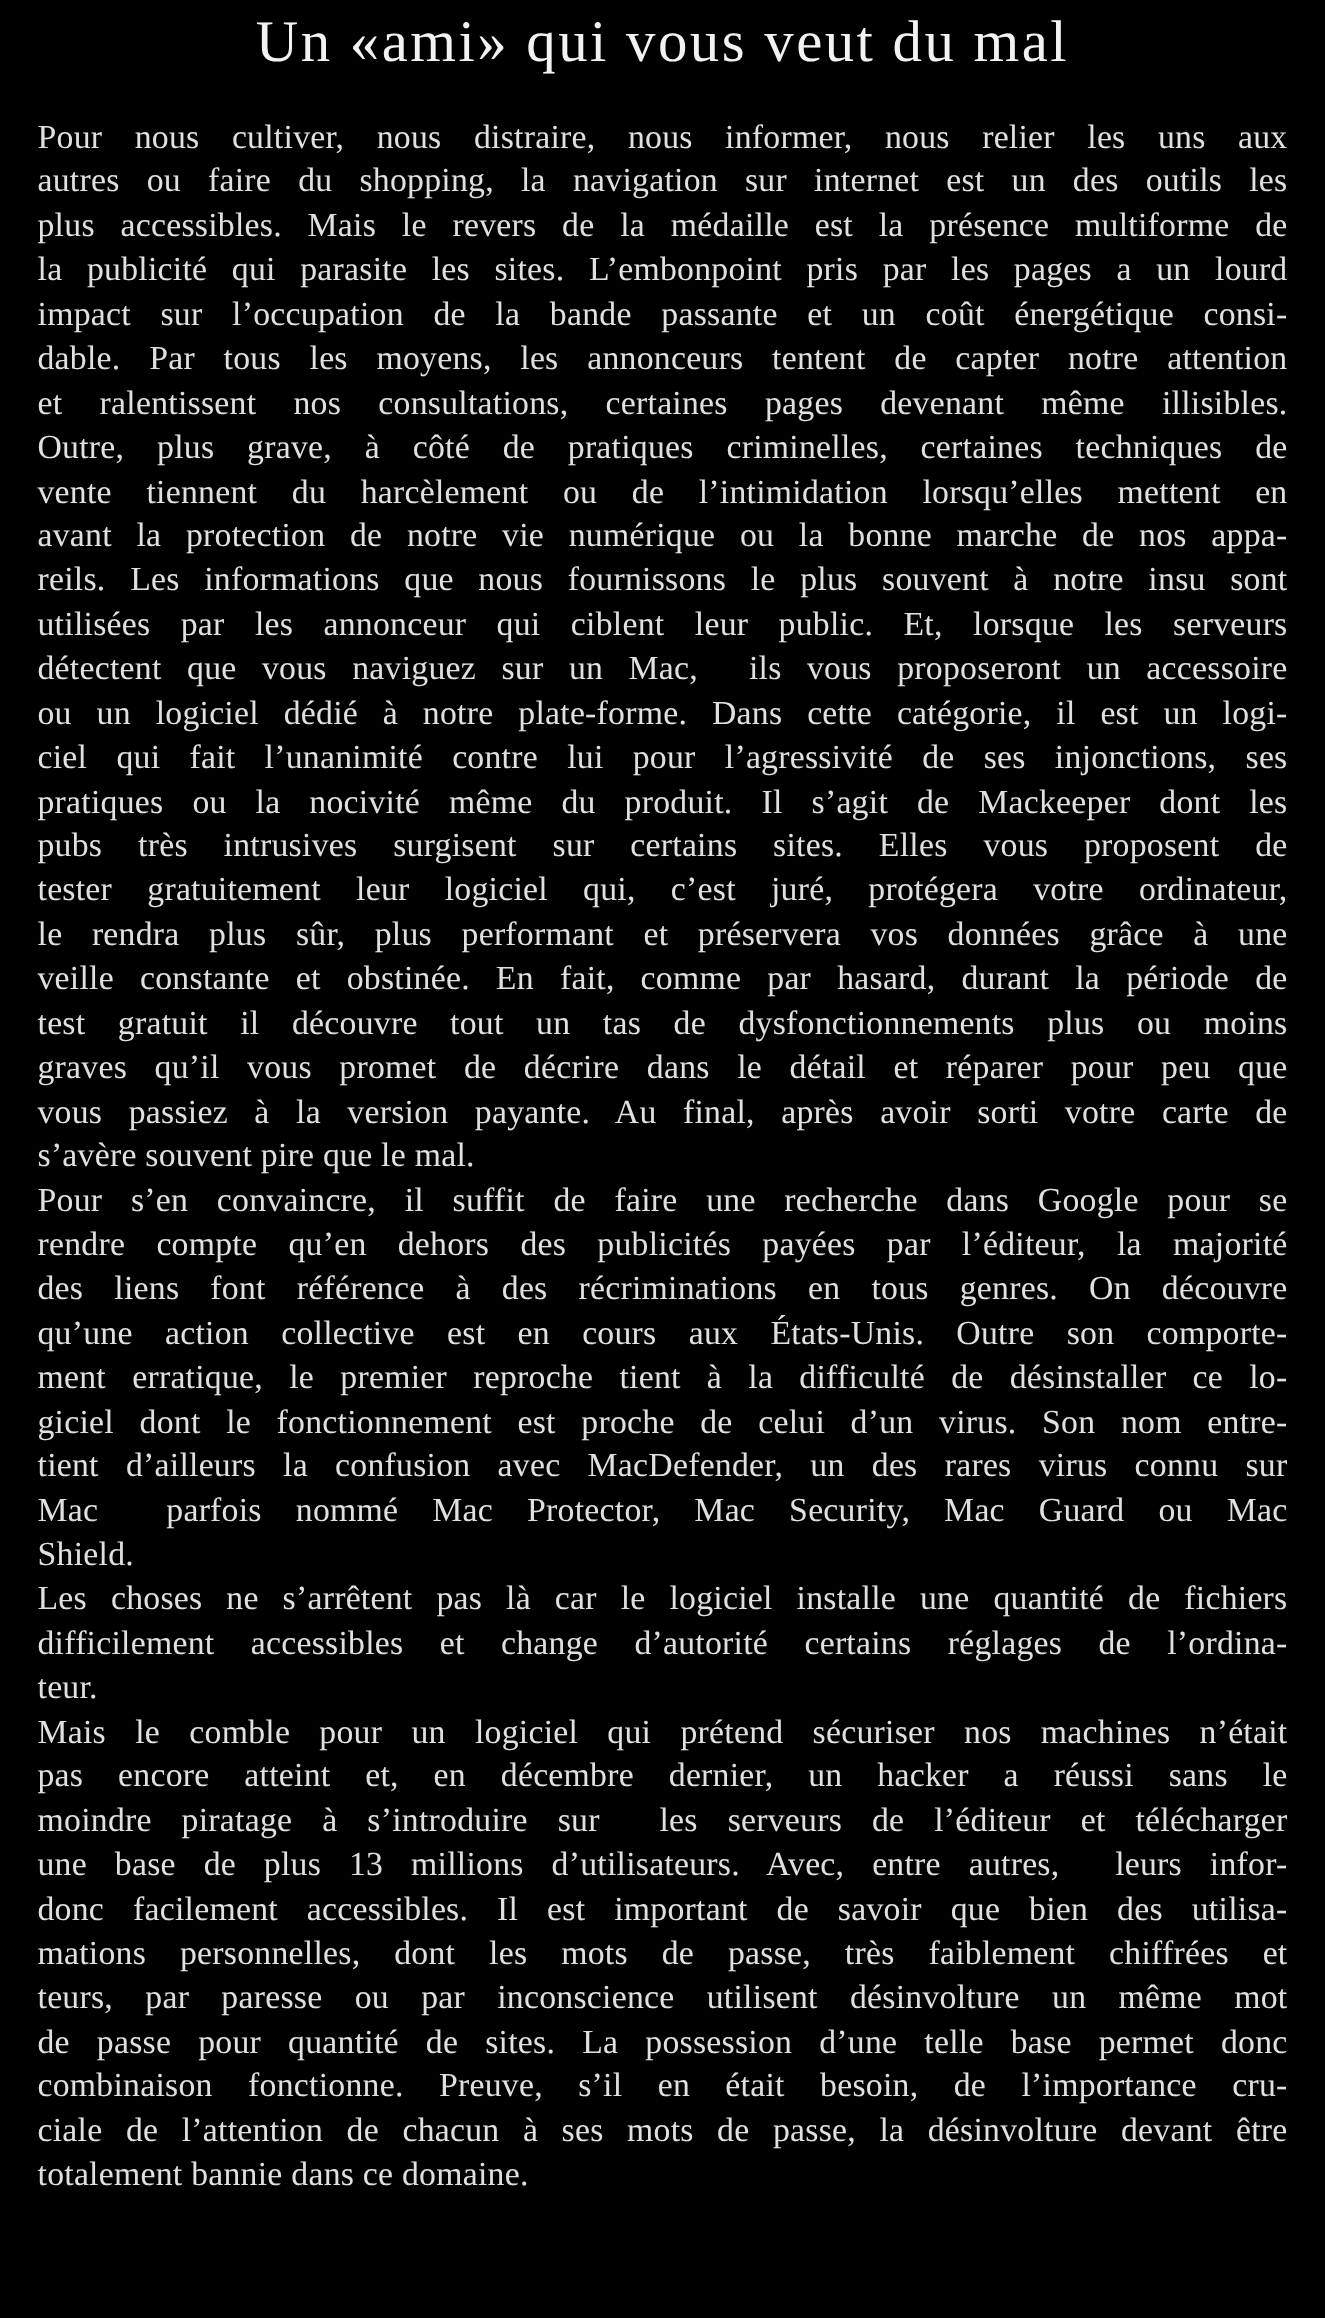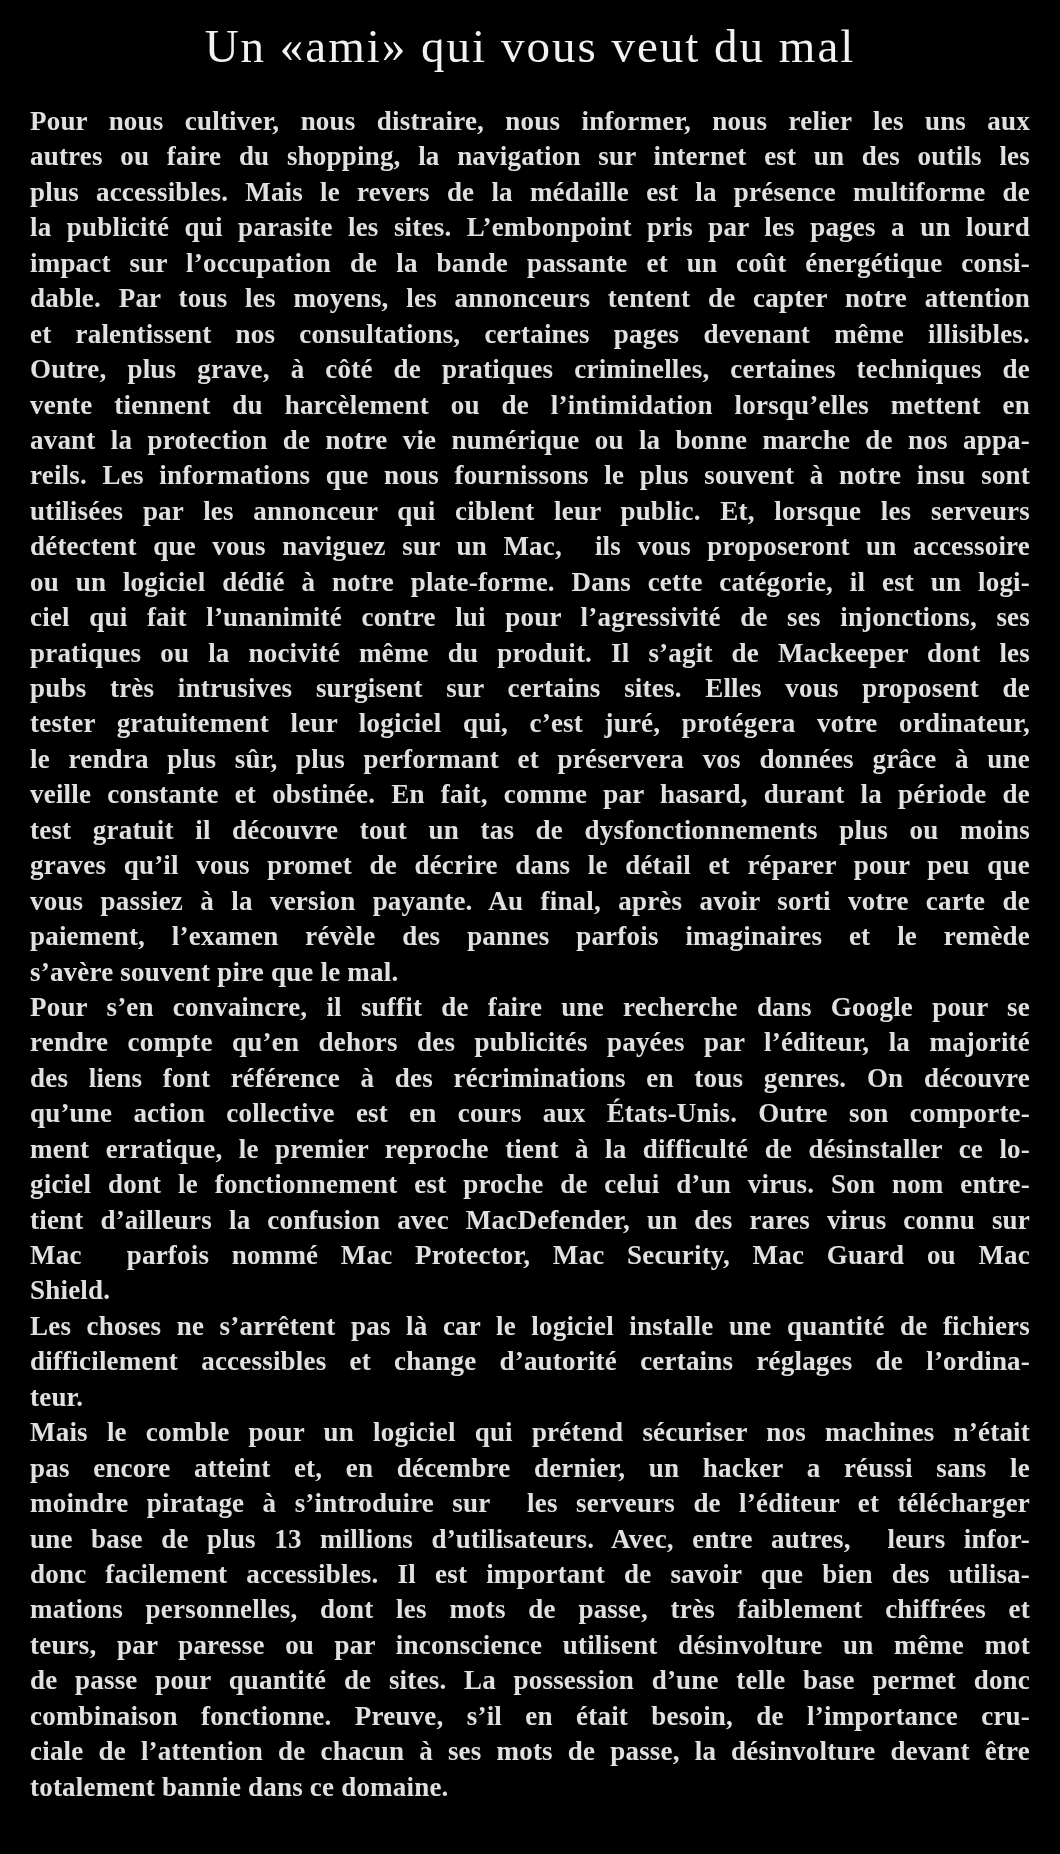--- a/index.html
+++ b/index.html
@@ -10,37 +10,36 @@
   .sheet {
     position: relative;
     width: 1060px;
     height: 1854px;
     background: var(--bg, #000000);
     overflow: hidden;
     font-family: "Liberation Serif", "DejaVu Serif", serif;
   }
   .title {
     margin: 0;
-    padding-top: 18px;
+    padding-top: 6px;
     text-align: center;
     font-family: "Liberation Serif", "DejaVu Serif", serif;
     font-weight: normal;
     font-size: 47px;
     line-height: 56px;
     letter-spacing: 2px;
     color: var(--title-color, #f2f2f2);
   }
   .article-body {
     margin: 30px 38px 0 30px;
     width: 1000px;
     font-size: 27px;
     line-height: 35.45px;
     letter-spacing: 0.2px;
     color: var(--body-color, #e0e0e0);
-    font-weight: bold;
   }
   .line {
     height: 35.45px;
     text-align: justify;
     text-align-last: justify;
     white-space: normal;
   }
   .line.line-last {
     text-align-last: left;
   }
@@ -67,21 +66,20 @@
       <div class="line">ou un logiciel dédié à notre plate-forme. Dans cette catégorie, il est un logi-</div>
       <div class="line">ciel qui fait l’unanimité contre lui pour l’agressivité de ses injonctions, ses</div>
       <div class="line">pratiques ou la nocivité même du produit. Il s’agit de Mackeeper dont les</div>
       <div class="line">pubs très intrusives surgisent sur certains sites. Elles vous proposent de</div>
       <div class="line">tester gratuitement leur logiciel qui, c’est juré, protégera votre ordinateur,</div>
       <div class="line">le rendra plus sûr, plus performant et préservera vos données grâce à une</div>
       <div class="line">veille constante et obstinée. En fait, comme par hasard, durant la période de</div>
       <div class="line">test gratuit il découvre tout un tas de dysfonctionnements plus ou moins</div>
       <div class="line">graves qu’il vous promet de décrire dans le détail et réparer pour peu que</div>
       <div class="line">vous passiez à la version payante. Au final, après avoir sorti votre carte de</div>
-      <div class="line">paiement, l’examen révèle des pannes parfois imaginaires et le remède</div>
       <div class="line line-last">s’avère souvent pire que le mal.</div>
       <div class="line">Pour s’en convaincre, il suffit de faire une recherche dans Google pour se</div>
       <div class="line">rendre compte qu’en dehors des publicités payées par l’éditeur, la majorité</div>
       <div class="line">des liens font référence à des récriminations en tous genres. On découvre</div>
       <div class="line">qu’une action collective est en cours aux États-Unis. Outre son comporte-</div>
       <div class="line">ment erratique, le premier reproche tient à la difficulté de désinstaller ce lo-</div>
       <div class="line">giciel dont le fonctionnement est proche de celui d’un virus. Son nom entre-</div>
       <div class="line">tient d’ailleurs la confusion avec MacDefender, un des rares virus connu sur</div>
       <div class="line">Mac&nbsp; parfois nommé Mac Protector, Mac Security, Mac Guard ou Mac</div>
       <div class="line line-last">Shield.</div>

